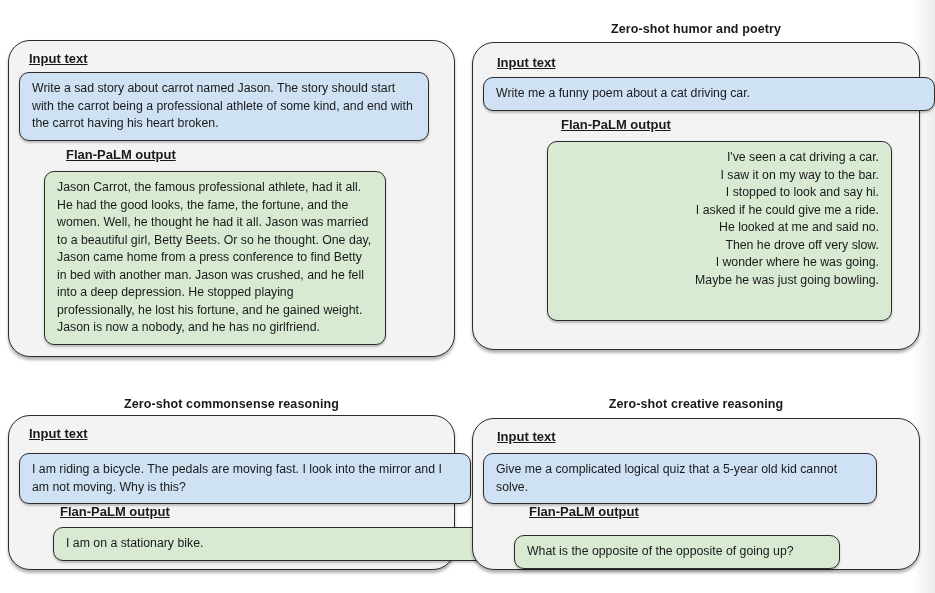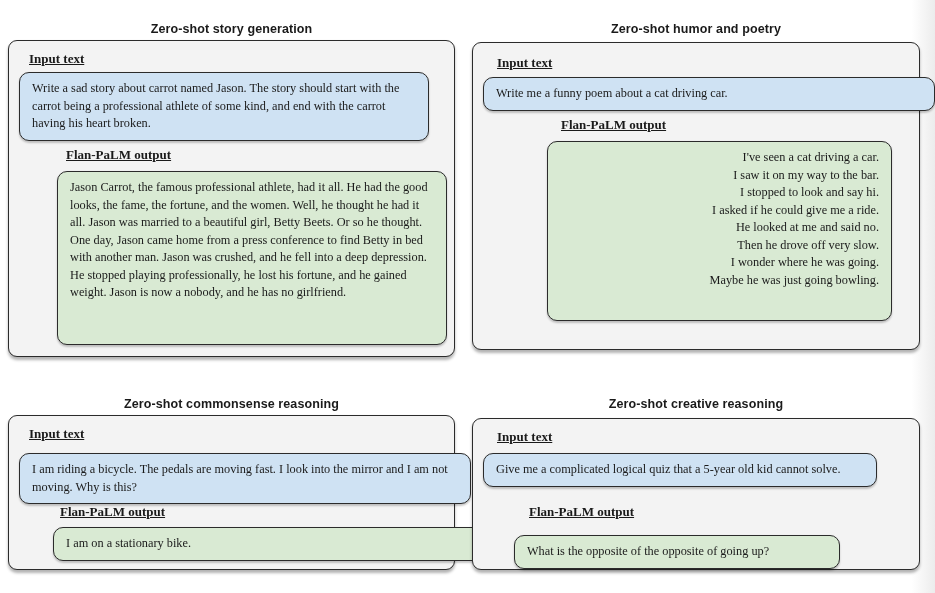--- a/index.html
+++ b/index.html
@@ -20,24 +20,23 @@
     position: absolute;
     font-weight: bold;
     font-size: 12.5px;
     text-align: center;
     letter-spacing: 0.1px;
   }
   .card {
     position: absolute;
     background: #f3f3f3;
     border: 1.5px solid #2b2b2b;
-    border-radius: 9px;
+    border-radius: 22px;
     box-shadow: 0 2.5px 3px rgba(0,0,0,0.30);
     box-sizing: border-box;
-    font-family: Liberation Serif, serif;
   }
   .lbl {
     position: absolute;
     font-weight: bold;
     font-size: 13px;
     text-decoration: underline;
     white-space: nowrap;
   }
   .bubble {
     position: absolute;
@@ -62,21 +61,21 @@
   
   .c1 { left: 8px;   top: 40px;  width: 447px; height: 317px; }
   .c2 { left: 472px; top: 42px;  width: 448px; height: 308px; }
   .c3 { left: 8px;   top: 415px; width: 447px; height: 155px; }
   .c4 { left: 472px; top: 418px; width: 448px; height: 152px; }
 
   
   .c1 .lbl-in  { left: 20px; top: 10px; }
   .c1 .in      { left: 10px; top: 31px; width: 410px; }
   .c1 .lbl-out { left: 57px; top: 106px; }
-  .c1 .out     { left: 48px; top: 130px; width: 390px; min-height: 174px; }
+  .c1 .out     { left: 35px; top: 130px; width: 342px; min-height: 174px; }
 
   
   .c2 .lbl-in  { left: 24px; top: 12px; }
   .c2 .in      { left: 10px; top: 34px; width: 452px; }
   .c2 .lbl-out { left: 88px; top: 74px; }
   .c2 .out     { left: 74px; top: 98px; width: 345px; min-height: 180px; text-align: right; }
 
   
   .c3 .lbl-in  { left: 20px; top: 10px; }
   .c3 .in      { left: 10px; top: 37px; width: 452px; }
@@ -87,21 +86,20 @@
   .c4 .lbl-in  { left: 24px; top: 10px; }
   .c4 .in      { left: 10px; top: 34px; width: 394px; }
   .c4 .lbl-out { left: 56px; top: 85px; }
   .c4 .out     { left: 41px; top: 116px; width: 326px; }
 </style>
 </head>
 <body>
 
 <div class="stage">
 
-  <div class="panel-title t1">Zero-shot story generation</div>
   <div class="card c1">
     <div class="lbl lbl-in">Input text</div>
     <div class="bubble in">Write a sad story about carrot named Jason. The story should start with the carrot being a professional athlete of some kind, and end with the carrot having his heart broken.</div>
     <div class="lbl lbl-out">Flan-PaLM output</div>
     <div class="bubble out">Jason Carrot, the famous professional athlete, had it all. He had the good looks, the fame, the fortune, and the women. Well, he thought he had it all. Jason was married to a beautiful girl, Betty Beets. Or so he thought. One day, Jason came home from a press conference to find Betty in bed with another man. Jason was crushed, and he fell into a deep depression. He stopped playing professionally, he lost his fortune, and he gained weight. Jason is now a nobody, and he has no girlfriend.</div>
   </div>
 
   <div class="panel-title t2">Zero-shot humor and poetry</div>
   <div class="card c2">
     <div class="lbl lbl-in">Input text</div>

